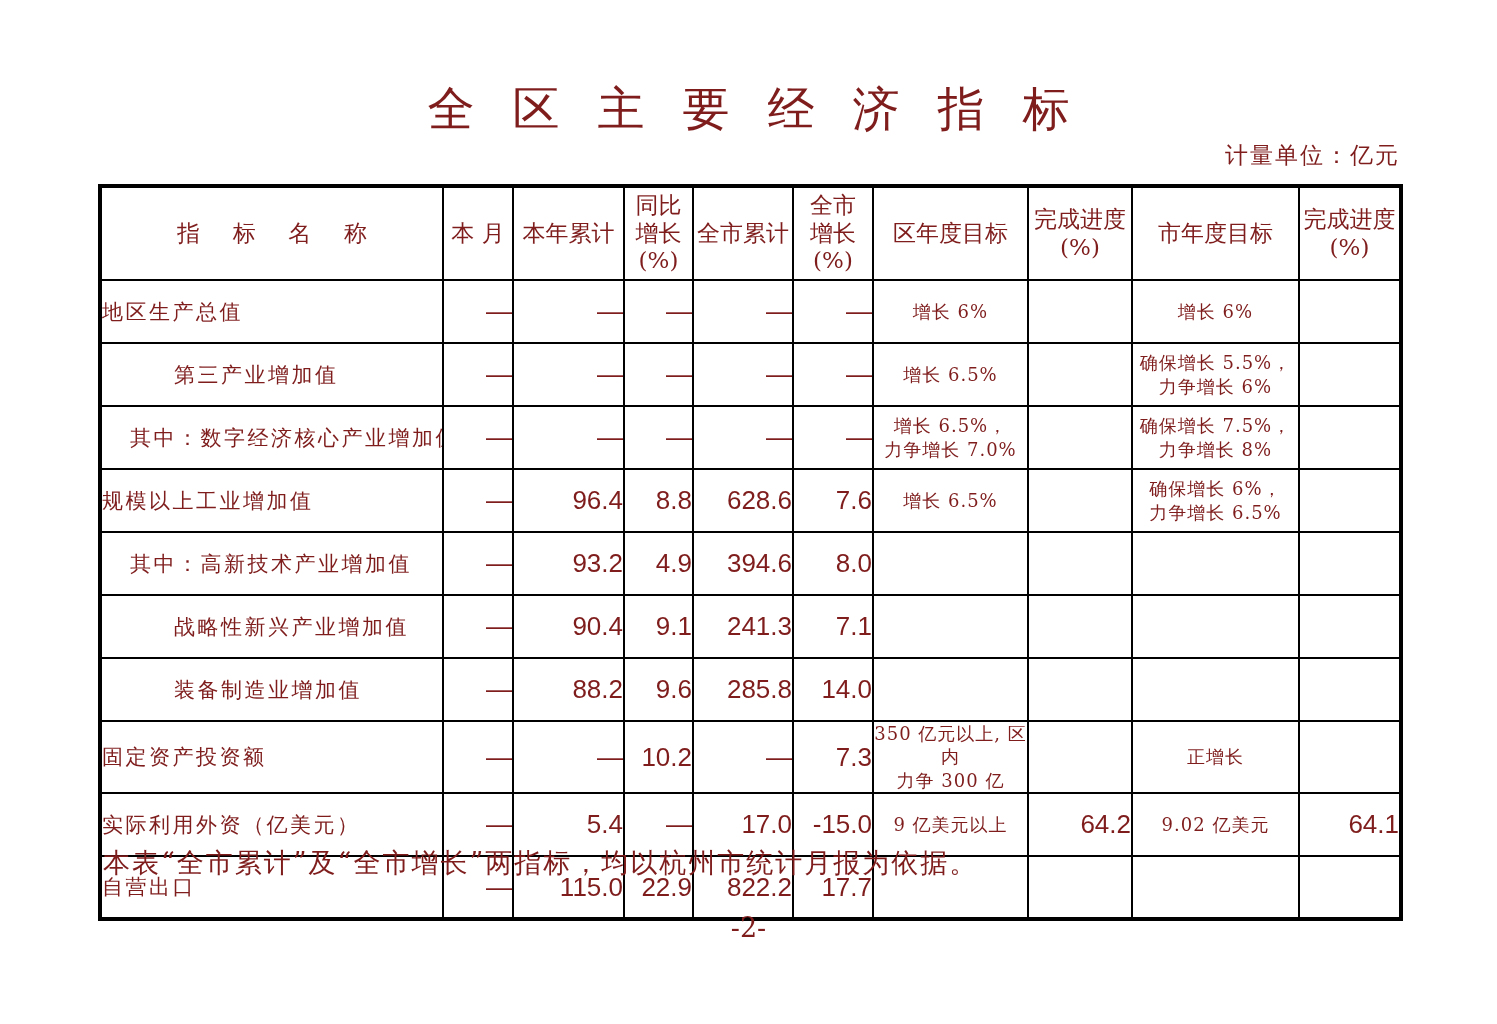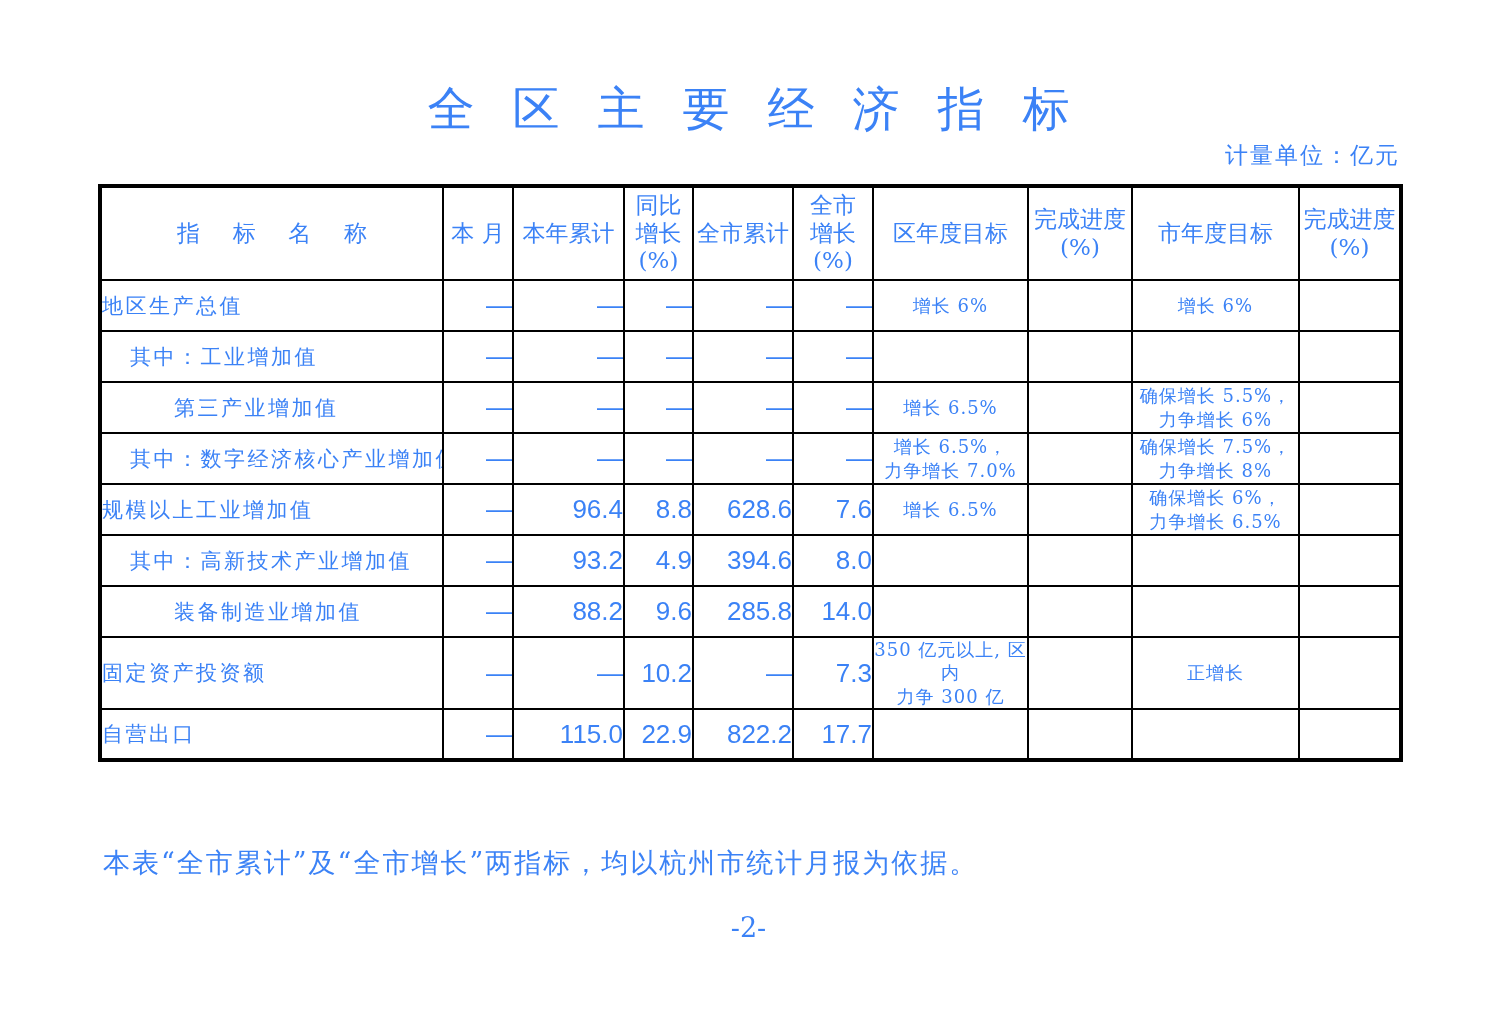--- a/index.html
+++ b/index.html
@@ -2,21 +2,21 @@
 <html><head>
 <meta charset="utf-8">
 <style>
   html, body { margin: 0; padding: 0; background: #ffffff; }
   .page {
     position: relative;
     width: 1497px;
     height: 1024px;
     background: #ffffff;
     font-family: "DejaVu Serif", serif;
-    color: #3b82f6;
+    color: #7f1d1d;
     overflow: hidden;
   }
   .title {
     position: absolute;
     top: 78px;
     left: 0;
     width: 100%;
     text-align: center;
     font-size: 47px;
     letter-spacing: 38px;
@@ -39,21 +39,21 @@
     table-layout: fixed;
     border: 4px solid #000;
   }
   table.main-table th, table.main-table td {
     border: 2px solid #000;
     vertical-align: middle;
     padding: 0;
     overflow: hidden;
   }
   tr.header-row { height: 94px; }
-  tr.body-row { height: 51px; }
+  tr.body-row { height: 63px; }
   .hd {
     font-size: 23px;
     font-weight: normal;
     text-align: center;
     white-space: pre-line;
     line-height: 1.2;
   }
   .hd-name { letter-spacing: 0.55em; text-indent: 0.55em; }
   .nm {
     font-size: 21px;
@@ -143,32 +143,20 @@
         <td class="num">—</td>
         <td class="num">—</td>
         <td class="num">—</td>
         <td class="num">—</td>
         <td class="tgt">增长 6%</td>
         <td class="num"></td>
         <td class="tgt">增长 6%</td>
         <td class="num"></td>
       </tr>
       <tr class="body-row">
-        <td class="nm ind1">其中：工业增加值</td>
-        <td class="num">—</td>
-        <td class="num">—</td>
-        <td class="num">—</td>
-        <td class="num">—</td>
-        <td class="num">—</td>
-        <td class="tgt"></td>
-        <td class="num"></td>
-        <td class="tgt"></td>
-        <td class="num"></td>
-      </tr>
-      <tr class="body-row">
         <td class="nm ind2">第三产业增加值</td>
         <td class="num">—</td>
         <td class="num">—</td>
         <td class="num">—</td>
         <td class="num">—</td>
         <td class="num">—</td>
         <td class="tgt">增长 6.5%</td>
         <td class="num"></td>
         <td class="tgt">确保增长 5.5%，
 力争增长 6%</td>
@@ -207,20 +195,32 @@
         <td class="num">93.2</td>
         <td class="num">4.9</td>
         <td class="num">394.6</td>
         <td class="num">8.0</td>
         <td class="tgt"></td>
         <td class="num"></td>
         <td class="tgt"></td>
         <td class="num"></td>
       </tr>
       <tr class="body-row">
+        <td class="nm ind2">战略性新兴产业增加值</td>
+        <td class="num">—</td>
+        <td class="num">90.4</td>
+        <td class="num">9.1</td>
+        <td class="num">241.3</td>
+        <td class="num">7.1</td>
+        <td class="tgt"></td>
+        <td class="num"></td>
+        <td class="tgt"></td>
+        <td class="num"></td>
+      </tr>
+      <tr class="body-row">
         <td class="nm ind2">装备制造业增加值</td>
         <td class="num">—</td>
         <td class="num">88.2</td>
         <td class="num">9.6</td>
         <td class="num">285.8</td>
         <td class="num">14.0</td>
         <td class="tgt"></td>
         <td class="num"></td>
         <td class="tgt"></td>
         <td class="num"></td>
@@ -232,20 +232,32 @@
         <td class="num">10.2</td>
         <td class="num">—</td>
         <td class="num">7.3</td>
         <td class="tgt">350 亿元以上, 区内
 力争 300 亿</td>
         <td class="num"></td>
         <td class="tgt">正增长</td>
         <td class="num"></td>
       </tr>
       <tr class="body-row">
+        <td class="nm">实际利用外资（亿美元）</td>
+        <td class="num">—</td>
+        <td class="num">5.4</td>
+        <td class="num">—</td>
+        <td class="num">17.0</td>
+        <td class="num">-15.0</td>
+        <td class="tgt">9 亿美元以上</td>
+        <td class="num">64.2</td>
+        <td class="tgt">9.02 亿美元</td>
+        <td class="num">64.1</td>
+      </tr>
+      <tr class="body-row">
         <td class="nm">自营出口</td>
         <td class="num">—</td>
         <td class="num">115.0</td>
         <td class="num">22.9</td>
         <td class="num">822.2</td>
         <td class="num">17.7</td>
         <td class="tgt"></td>
         <td class="num"></td>
         <td class="tgt"></td>
         <td class="num"></td>

